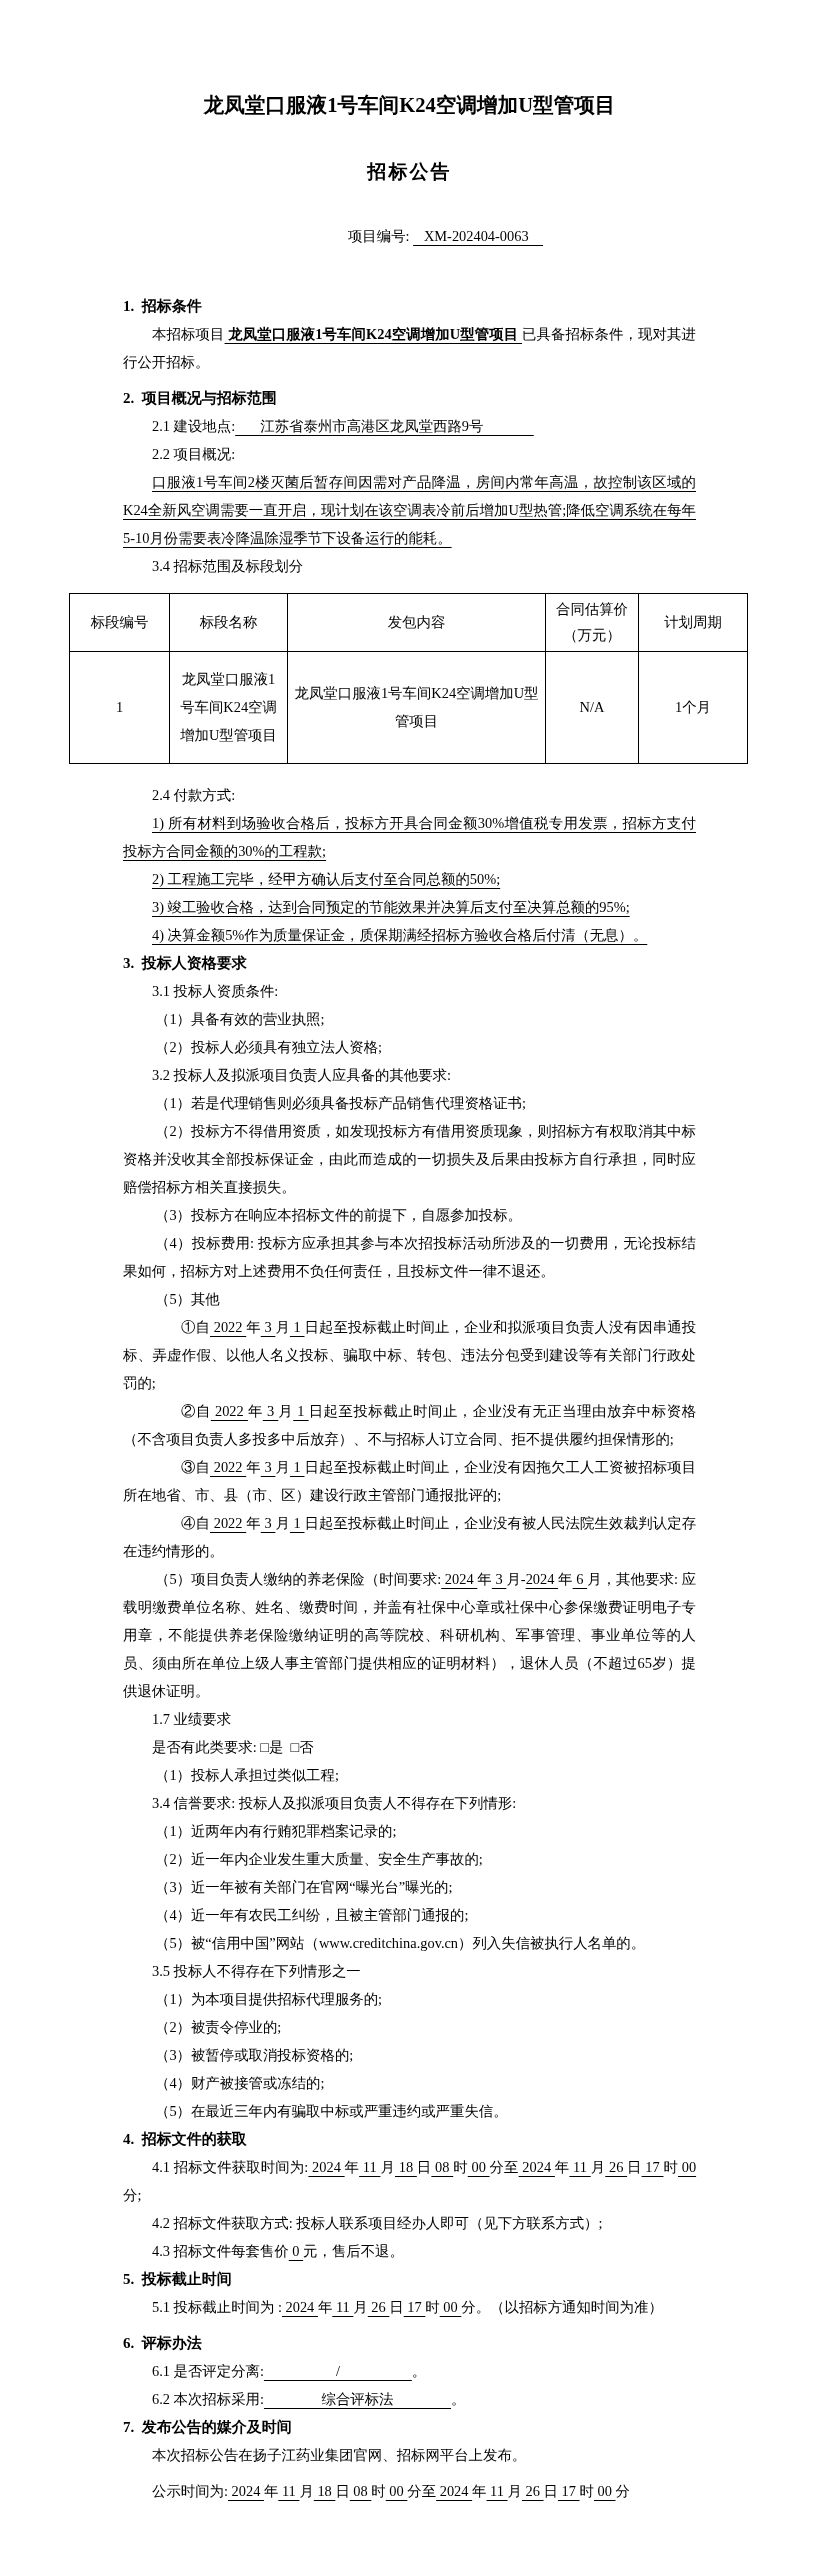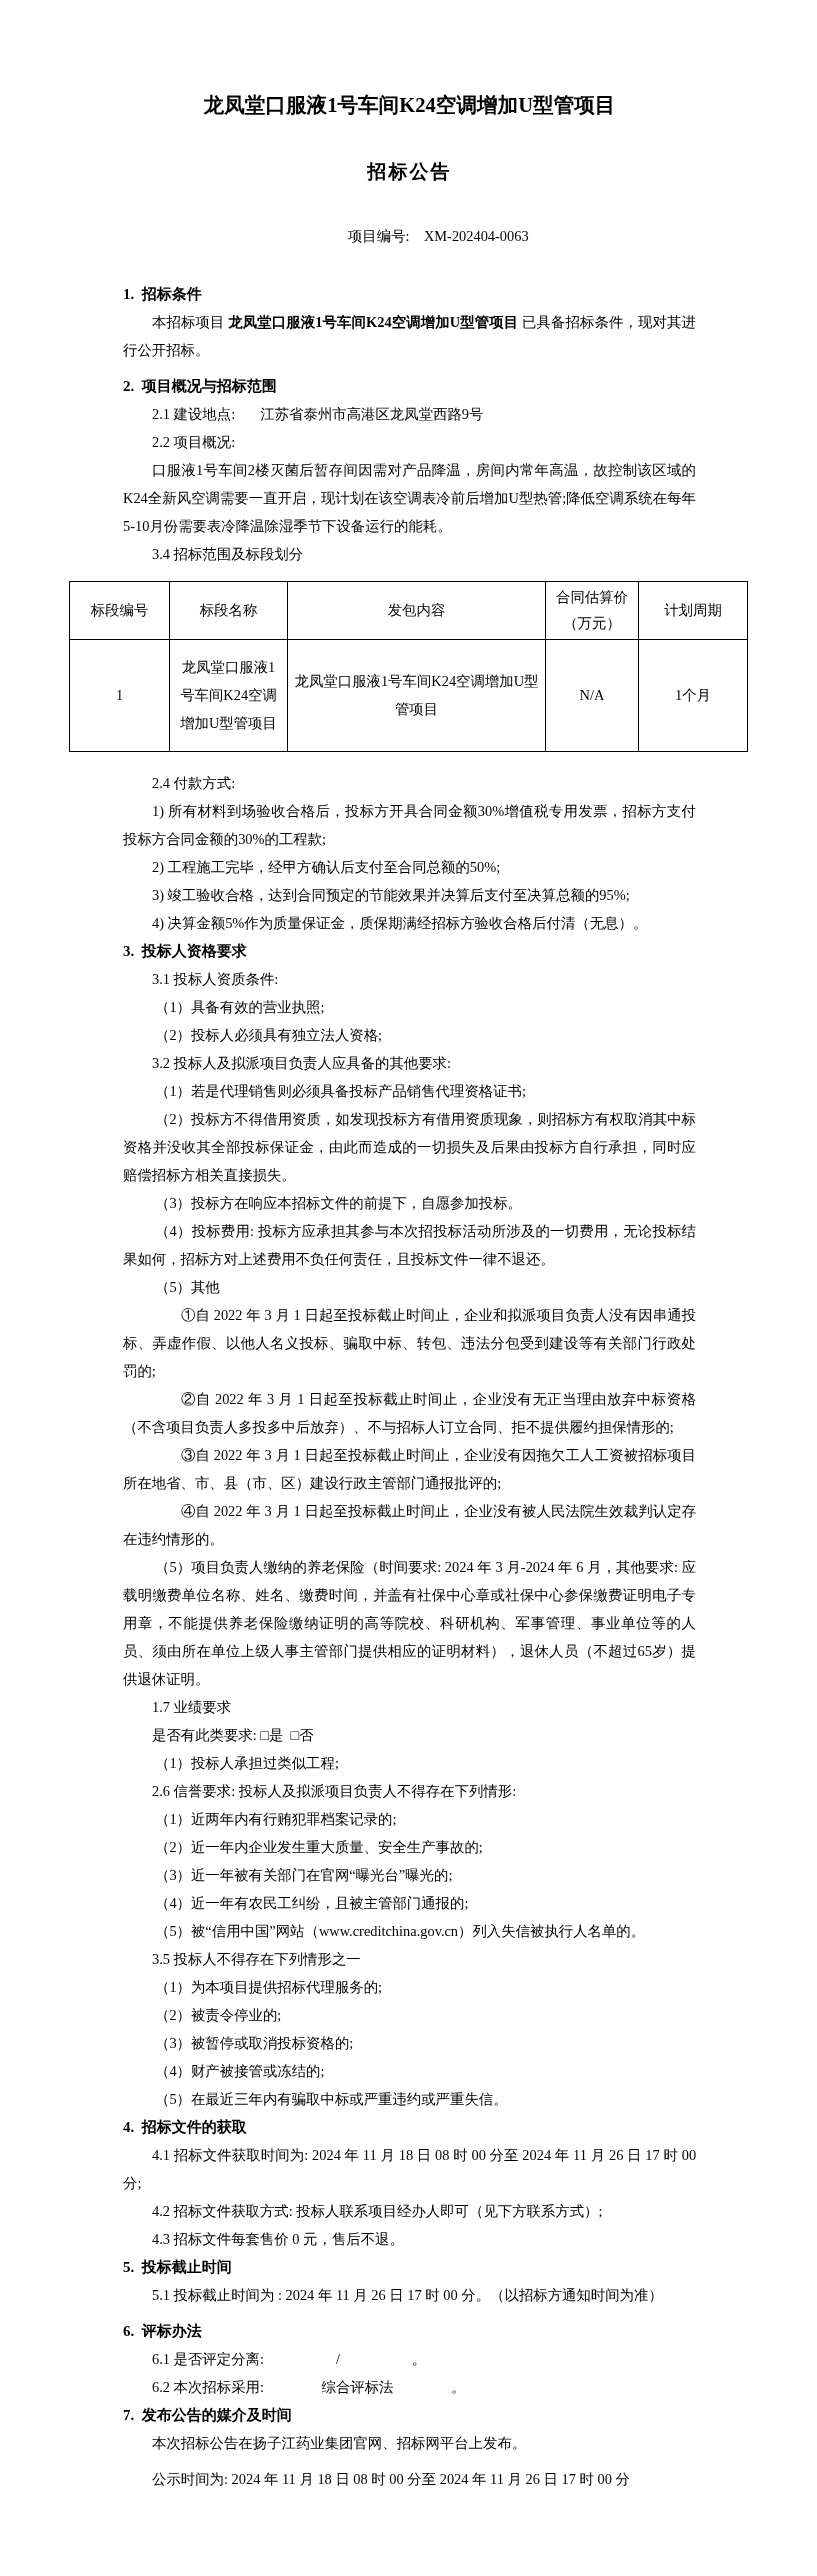--- a/index.html
+++ b/index.html
@@ -8,27 +8,27 @@
     background:#ffffff; color:#000000; overflow:hidden;
     font-family:"Liberation Serif","DejaVu Serif",serif;
   }
   .doc { padding:93px 122px 0 123px; }
   p { margin:0; font-size:14.4px; line-height:28px; }
   .just { text-align:justify; }
   .title { margin:0; font-size:20.6px; line-height:24px; font-weight:bold; text-align:center; }
   .subtitle { margin:43px 0 0 0; font-size:19px; line-height:23px; font-weight:bold; text-align:center; letter-spacing:2.1px; }
   .projno { margin-top:39px; text-align:center; padding-left:72px; }
   .h1 { font-weight:bold; font-size:15px; }
-  .mt-lg { margin-top:30px; }
+  .mt-lg { margin-top:42px; }
   .mt-sm { margin-top:8.2px; }
   .gap { }
   .ind1 { text-indent:29px; }
   .ind2 { text-indent:32px; }
   .ind3 { text-indent:58px; }
-  .u { text-decoration-thickness:1px; text-underline-offset:4.1px; text-decoration-skip-ink:none; }
+  .u { text-decoration:underline; text-decoration-thickness:1px; text-underline-offset:4.1px; text-decoration-skip-ink:none; }
   .b { font-weight:bold; }
   .bid-table { border-collapse:collapse; table-layout:fixed; width:679px; margin:12.4px 0 17.5px -54px;border-radius:13px; }
   .bid-table th, .bid-table td {
     border:1px solid #000; font-weight:normal; text-align:center; vertical-align:middle;
     font-size:14.4px; line-height:28px; padding:1px 6.2px; word-break:break-all;
   }
   .bid-table thead th { height:55px; line-height:26px; }
   .bid-table tbody td { height:109px; }
   .c0{width:100px}.c1{width:118px}.c2{width:258px}.c3{width:93px}.c4{width:109px}
 </style>
@@ -96,21 +96,21 @@
     <p class="ind2 just">（4）投标费用: 投标方应承担其参与本次招投标活动所涉及的一切费用，无论投标结果如何，招标方对上述费用不负任何责任，且投标文件一律不退还。</p>
     <p class="ind2 gap">（5）其他</p>
     <p class="ind3 just"><span>①自</span><span class="u"> 2022 </span><span>年</span><span class="u"> 3 </span><span>月</span><span class="u"> 1 </span><span>日起至投标截止时间止，企业和拟派项目负责人没有因串通投标、弄虚作假、以他人名义投标、骗取中标、转包、违法分包受到建设等有关部门行政处罚的;</span></p>
     <p class="ind3 just"><span>②自</span><span class="u"> 2022 </span><span>年</span><span class="u"> 3 </span><span>月</span><span class="u"> 1 </span><span>日起至投标截止时间止，企业没有无正当理由放弃中标资格（不含项目负责人多投多中后放弃）、不与招标人订立合同、拒不提供履约担保情形的;</span></p>
     <p class="ind3 just"><span>③自</span><span class="u"> 2022 </span><span>年</span><span class="u"> 3 </span><span>月</span><span class="u"> 1 </span><span>日起至投标截止时间止，企业没有因拖欠工人工资被招标项目所在地省、市、县（市、区）建设行政主管部门通报批评的;</span></p>
     <p class="ind3 just"><span>④自</span><span class="u"> 2022 </span><span>年</span><span class="u"> 3 </span><span>月</span><span class="u"> 1 </span><span>日起至投标截止时间止，企业没有被人民法院生效裁判认定存在违约情形的。</span></p>
     <p class="ind2 just"><span>（5）项目负责人缴纳的养老保险（时间要求:</span><span class="u"> 2024 </span><span>年</span><span class="u"> 3 </span><span>月-</span><span class="u">2024 </span><span>年</span><span class="u"> 6 </span><span>月，其他要求: 应载明缴费单位名称、姓名、缴费时间，并盖有社保中心章或社保中心参保缴费证明电子专用章，不能提供养老保险缴纳证明的高等院校、科研机构、军事管理、事业单位等的人员、须由所在单位上级人事主管部门提供相应的证明材料），退休人员（不超过65岁）提供退休证明。</span></p>
     <p class="ind1">1.7 业绩要求</p>
     <p class="ind1">是否有此类要求: □是&nbsp;&nbsp;□否</p>
     <p class="ind2">（1）投标人承担过类似工程;</p>
-    <p class="ind1">2.6 信誉要求: 投标人及拟派项目负责人不得存在下列情形:</p>
+    <p class="ind1">3.4 信誉要求: 投标人及拟派项目负责人不得存在下列情形:</p>
     <p class="ind2">（1）近两年内有行贿犯罪档案记录的;</p>
     <p class="ind2">（2）近一年内企业发生重大质量、安全生产事故的;</p>
     <p class="ind2">（3）近一年被有关部门在官网“曝光台”曝光的;</p>
     <p class="ind2">（4）近一年有农民工纠纷，且被主管部门通报的;</p>
     <p class="ind2">（5）被“信用中国”网站（www.creditchina.gov.cn）列入失信被执行人名单的。</p>
     <p class="ind1">3.5 投标人不得存在下列情形之一</p>
     <p class="ind2">（1）为本项目提供招标代理服务的;</p>
     <p class="ind2">（2）被责令停业的;</p>
     <p class="ind2">（3）被暂停或取消投标资格的;</p>
     <p class="ind2">（4）财产被接管或冻结的;</p>

